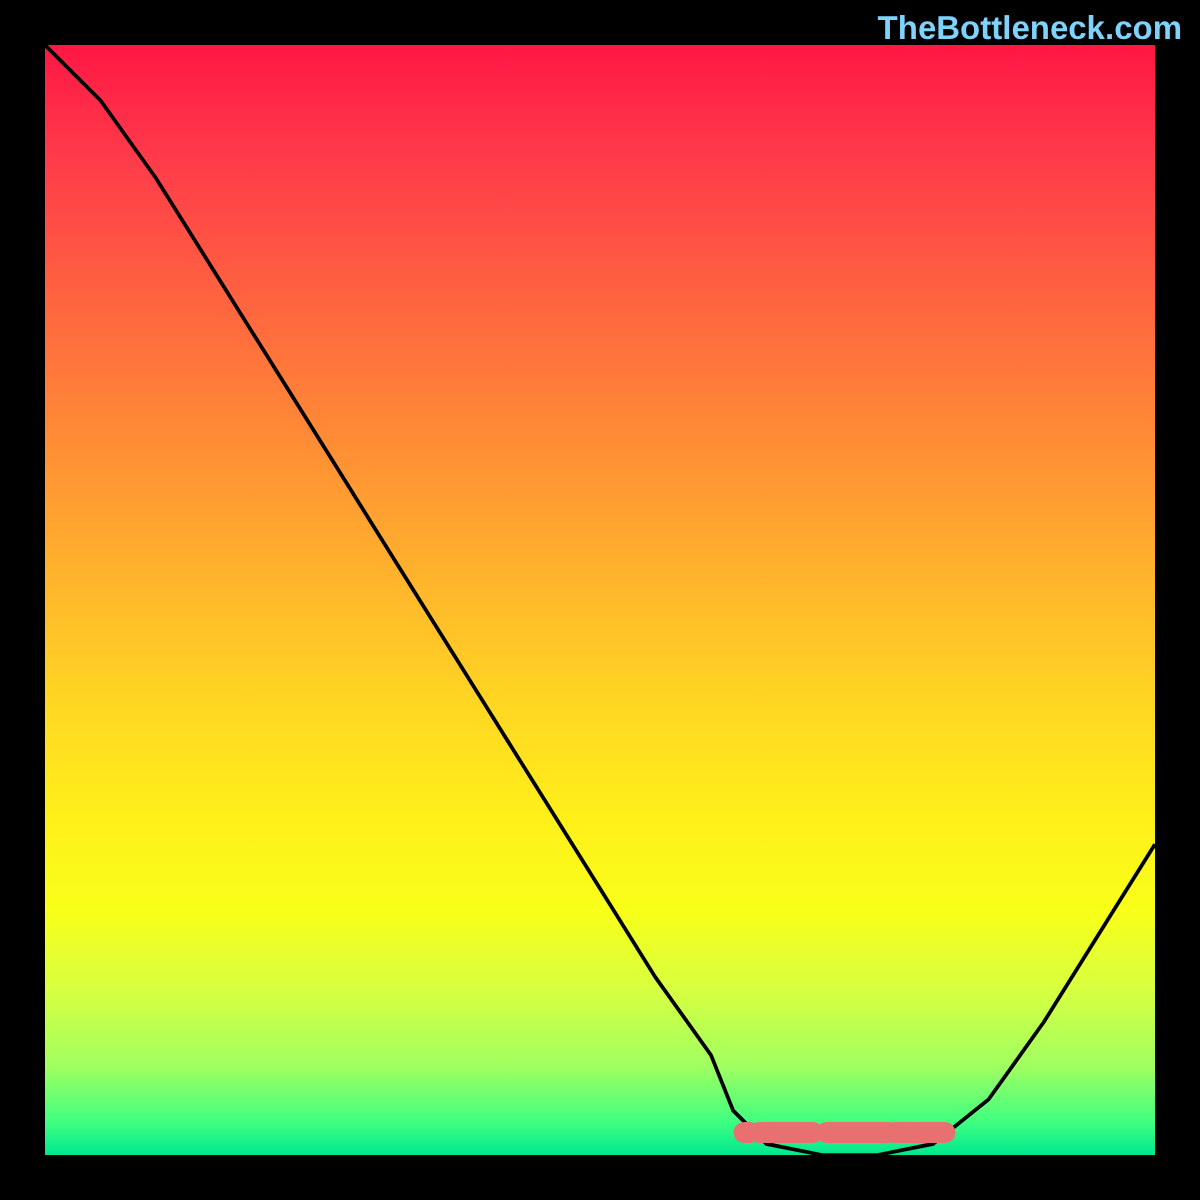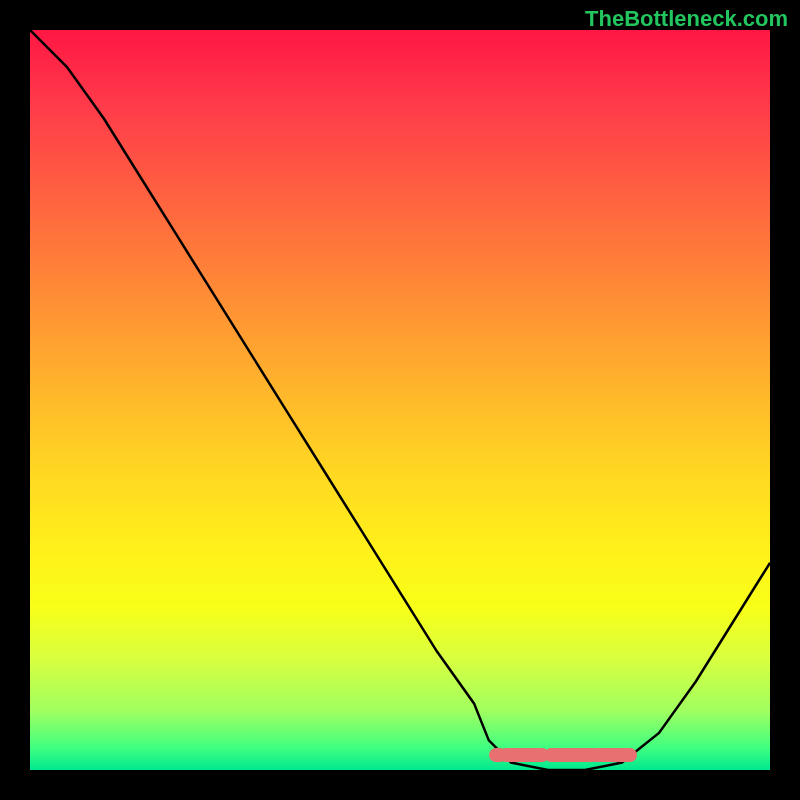--- a/index.html
+++ b/index.html
@@ -7,21 +7,21 @@
       width: 800px;
       height: 800px;
       background: #000;
       position: relative;
       font-family: Arial, sans-serif;
     }
     .watermark {
       position: absolute;
       top: 6px;
       right: 12px;
-      color: #22c55e;
+      color: #7dd3fc;
       font-size: 22px;
       font-weight: bold;
       z-index: 10;
     }
     .plot-area {
       position: absolute;
       left: 30px;
       top: 30px;
       width: 740px;
       height: 740px;

